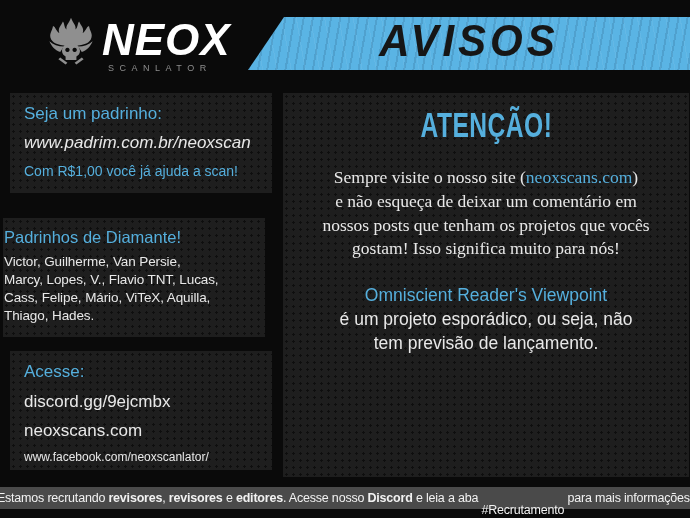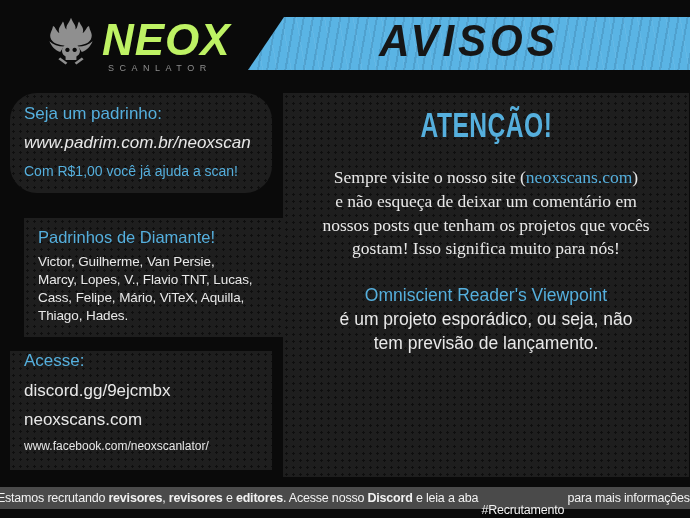--- a/index.html
+++ b/index.html
@@ -13,21 +13,21 @@
     position:relative;width:690px;height:518px;
     background:#0a0a0a;
   }
   
   #header{position:absolute;left:0;top:0;width:690px;height:88px;background:#0a0a0a;}
   #logo{position:absolute;left:44px;top:16px;display:flex;align-items:flex-start;}
   #logo-icon{width:54px;height:54px;}
   #logo-text-wrap{margin-left:4px;margin-top:2px;}
   #logo-name{
     font-size:44px;font-weight:bold;font-style:italic;
-    color:#bef264;letter-spacing:1px;line-height:44px;
+    color:#ffffff;letter-spacing:1px;line-height:44px;
   }
   #logo-sub{
     font-size:9px;color:#8d8d8d;letter-spacing:5.5px;
     margin-top:1px;margin-left:6px;
   }
   #banner{
     position:absolute;left:248px;top:17px;width:442px;height:53px;
     background-color:#5ab4e4;
     background-image:
       repeating-linear-gradient(100deg, rgba(20,50,80,0.15) 0 2px, rgba(0,0,0,0) 2px 9px),
@@ -44,28 +44,28 @@
     position:absolute;
     background-color:#1e1e1e;
     background-image:radial-gradient(rgba(0,0,0,0.55) 1px, rgba(0,0,0,0) 1.4px);
     background-size:7px 7px;
     box-sizing:border-box;
   }
   .blue{color:#55afdd;}
   .white{color:#e8e8e8;}
   .pre{white-space:pre-line;}
   
-  #box-padrinho{left:10px;top:93px;width:262px;height:100px;padding:11px 14px;border-radius:27px;}
+  #box-padrinho{left:10px;top:93px;width:262px;height:100px;padding:11px 14px;}
   #box-padrinho .l1{font-size:17px;}
   #box-padrinho .l2{font-size:17px;font-style:italic;margin-top:9px;}
   #box-padrinho .l3{font-size:14px;margin-top:10px;}
-  #box-diamante{left:24px;top:218px;width:262px;height:119px;padding:10px 14px;}
+  #box-diamante{left:3px;top:218px;width:262px;height:119px;padding:10px 1px;}
   #box-diamante .hd{font-size:16.5px;margin-bottom:6px;}
   #box-diamante .names{font-size:13.5px;line-height:1.34;letter-spacing:-0.1px;}
-  #box-acesse{left:10px;top:351px;width:262px;height:119px;padding:0 14px;}
+  #box-acesse{left:10px;top:351px;width:262px;height:119px;padding:11px 14px;}
   #box-acesse .hd{font-size:17px;}
   #box-acesse .u1{font-size:17px;margin-top:10px;}
   #box-acesse .u2{font-size:17px;margin-top:9px;}
   #box-acesse .u3{font-size:12px;margin-top:9px;}
   
   #notice{
     left:283px;top:93px;width:406px;height:384px;
     padding:8px 9px;text-align:center;
   }
   #notice-title{display:inline-block;margin-top:4px;

